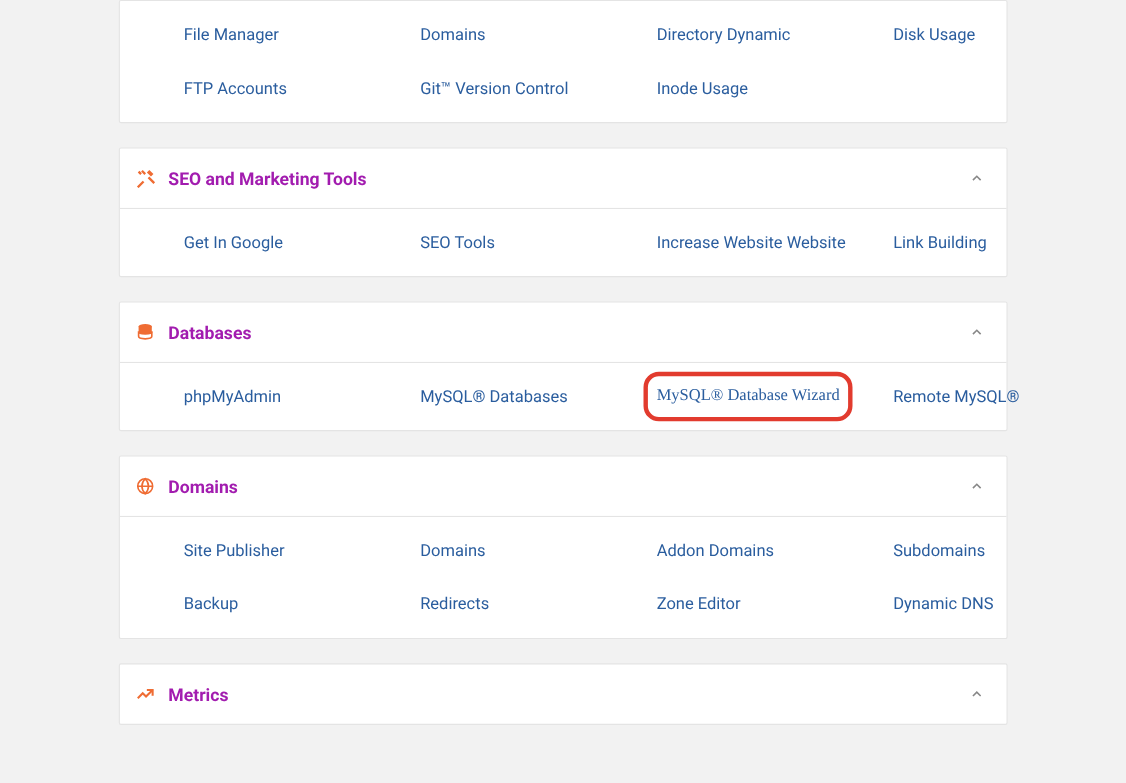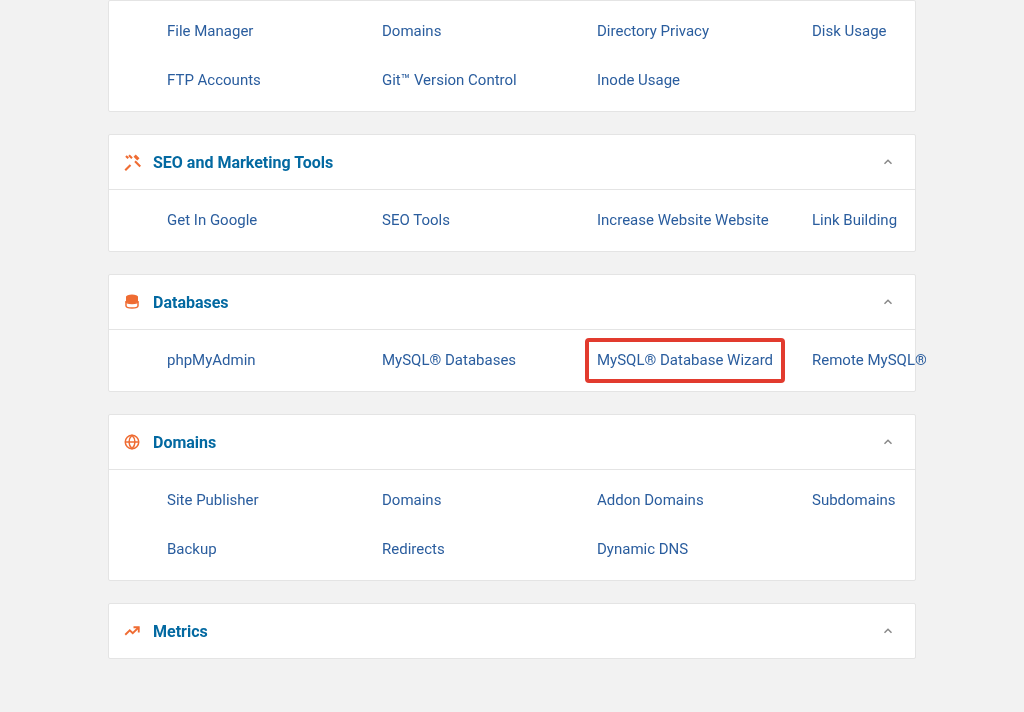--- a/index.html
+++ b/index.html
@@ -33,21 +33,21 @@
     height: 22px;
     display: inline-flex;
     align-items: center;
     justify-content: center;
     margin-right: 10px;
     color: #ef6c33;
   }
   .panel-title {
     font-weight: 700;
     font-size: 16px;
-    color: #0369a1;
+    color: #a21caf;
     flex: 1 1 auto;
   }
   .chevron {
     color: #888;
     display: inline-flex;
     align-items: center;
   }
   .panel-body {
     padding: 14px 0 14px 0;
   }
@@ -63,38 +63,39 @@
     font-size: 15px;
     cursor: pointer;
     display: inline-block;
     line-height: 1.4;
   }
   .link-item.underline { }
   .link-item.highlight-box {
     border: 4px solid #e23b2e;
     padding: 8px 8px;
     margin: -12px -12px;
-    border-radius: 4px;
+    border-radius: 14px;
+    font-family: Liberation Serif, serif;
   }
   
   .panel.no-header .panel-body { border-top: none; }
   .panel.no-header { }
   
 </style>
 </head>
 <body>
 
 <div class="page">
 
   <div class="panel no-header">
     <div class="panel-body">
       <div class="link-grid">
         <a class="link-item">File Manager</a>
         <a class="link-item">Domains</a>
-        <a class="link-item">Directory Privacy</a>
+        <a class="link-item">Directory Dynamic</a>
         <a class="link-item">Disk Usage</a>
         <a class="link-item">FTP Accounts</a>
         <a class="link-item">Git™ Version Control</a>
         <a class="link-item">Inode Usage</a>
       </div>
     </div>
   </div>
 
   <div class="panel">
     <div class="panel-header">
@@ -163,20 +164,21 @@
       </span>
     </div>
     <div class="panel-body">
       <div class="link-grid">
         <a class="link-item">Site Publisher</a>
         <a class="link-item">Domains</a>
         <a class="link-item">Addon Domains</a>
         <a class="link-item">Subdomains</a>
         <a class="link-item">Backup</a>
         <a class="link-item">Redirects</a>
+        <a class="link-item">Zone Editor</a>
         <a class="link-item">Dynamic DNS</a>
       </div>
     </div>
   </div>
 
   <div class="panel" style="margin-bottom:16px;">
     <div class="panel-header" style="border-bottom:none;">
       <span class="icon-slot">
         <svg width="18" height="18" viewBox="0 0 24 24" fill="none" stroke="currentColor" stroke-width="2.5">
             <polyline points="3 17 9 11 13 15 21 7"></polyline>

